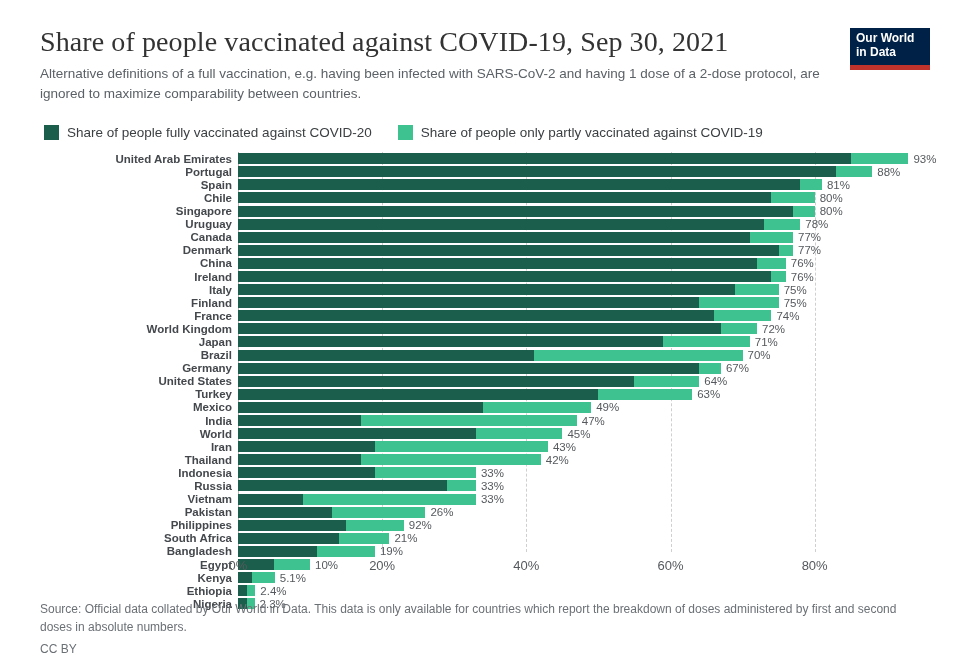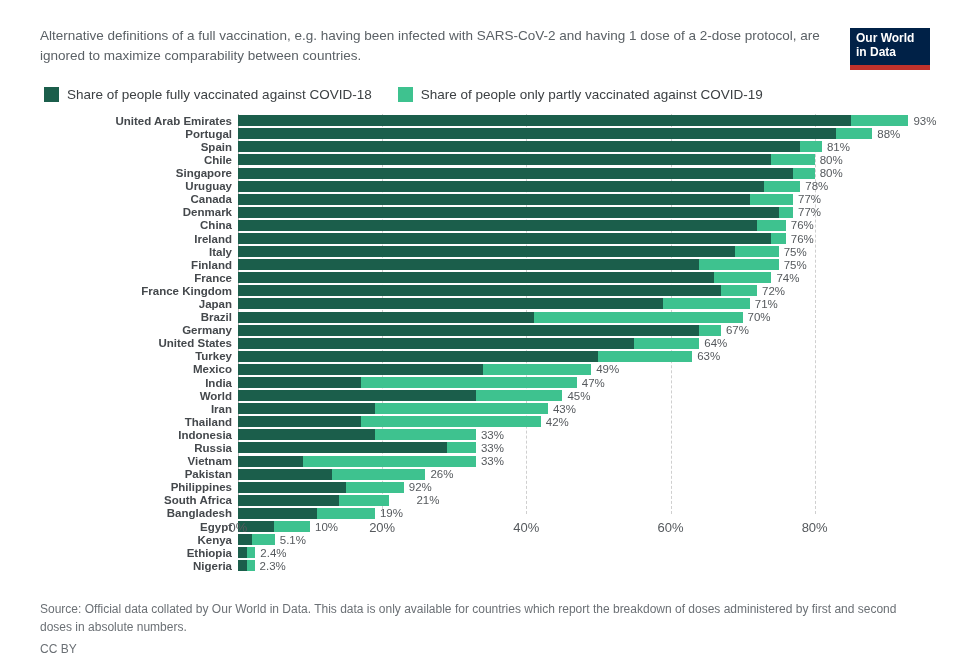--- a/index.html
+++ b/index.html
@@ -176,26 +176,27 @@
 </head>
 <body>
 
 <div class="page">
 
   <div class="owid-logo">
     <span>Our World</span>
     <span class="l2">in Data</span>
   </div>
 
+  <h1 class="title">Share of people vaccinated against COVID-19, Sep 30, 2021</h1>
   <p class="subtitle">Alternative definitions of a full vaccination, e.g. having been infected with SARS-CoV-2 and having 1 dose of a 2-dose protocol, are ignored to maximize comparability between countries.</p>
 
   <div class="legend">
     <div class="legend-item">
       <span class="swatch" style="background:#1b5e4b"></span>
-      <span>Share of people fully vaccinated against COVID-18</span>
+      <span>Share of people fully vaccinated against COVID-20</span>
     </div>
     <div class="legend-item">
       <span class="swatch" style="background:#3ec28f"></span>
       <span>Share of people only partly vaccinated against COVID-19</span>
     </div>
   </div>
 
   <div class="chart-area">
     <div class="plot">
       <div id="gridlines">
@@ -304,21 +305,21 @@
           </div>
           <div class="row">
             <div class="row-label">France</div>
             <div class="bar-wrap" style="width: 77.0833%;">
               <div class="bar-full" style="width: 89.1892%; background: rgb(27, 94, 75);"></div>
               <div class="bar-partly" style="width: 10.8108%; background: rgb(62, 194, 143);"></div>
             </div>
             <div class="bar-value" style="left: 77.0833%; text-align: center;">74%</div>
           </div>
           <div class="row">
-            <div class="row-label">France Kingdom</div>
+            <div class="row-label">World Kingdom</div>
             <div class="bar-wrap" style="width: 75%;">
               <div class="bar-full" style="width: 93.0556%; background: rgb(27, 94, 75);"></div>
               <div class="bar-partly" style="width: 6.94444%; background: rgb(62, 194, 143);"></div>
             </div>
             <div class="bar-value" style="left: 75%;">72%</div>
           </div>
           <div class="row">
             <div class="row-label">Japan</div>
             <div class="bar-wrap" style="width: 73.9583%;">
               <div class="bar-full" style="width: 83.0986%; background: rgb(27, 94, 75);"></div>
@@ -437,21 +438,21 @@
               <div class="bar-partly" style="width: 34.7826%; background: rgb(62, 194, 143);"></div>
             </div>
             <div class="bar-value" style="left: 23.9583%;">92%</div>
           </div>
           <div class="row">
             <div class="row-label">South Africa</div>
             <div class="bar-wrap" style="width: 21.875%;">
               <div class="bar-full" style="width: 66.6667%; background: rgb(27, 94, 75);"></div>
               <div class="bar-partly" style="width: 33.3333%; background: rgb(62, 194, 143);"></div>
             </div>
-            <div class="bar-value" style="left: 21.875%; margin-left: 22px;">21%</div>
+            <div class="bar-value" style="left: 21.875%;">21%</div>
           </div>
           <div class="row">
             <div class="row-label">Bangladesh</div>
             <div class="bar-wrap" style="width: 19.7917%;">
               <div class="bar-full" style="width: 57.8947%; background: rgb(27, 94, 75);"></div>
               <div class="bar-partly" style="width: 42.1053%; background: rgb(62, 194, 143);"></div>
             </div>
             <div class="bar-value" style="left: 19.7917%;">19%</div>
           </div>
           <div class="row">

